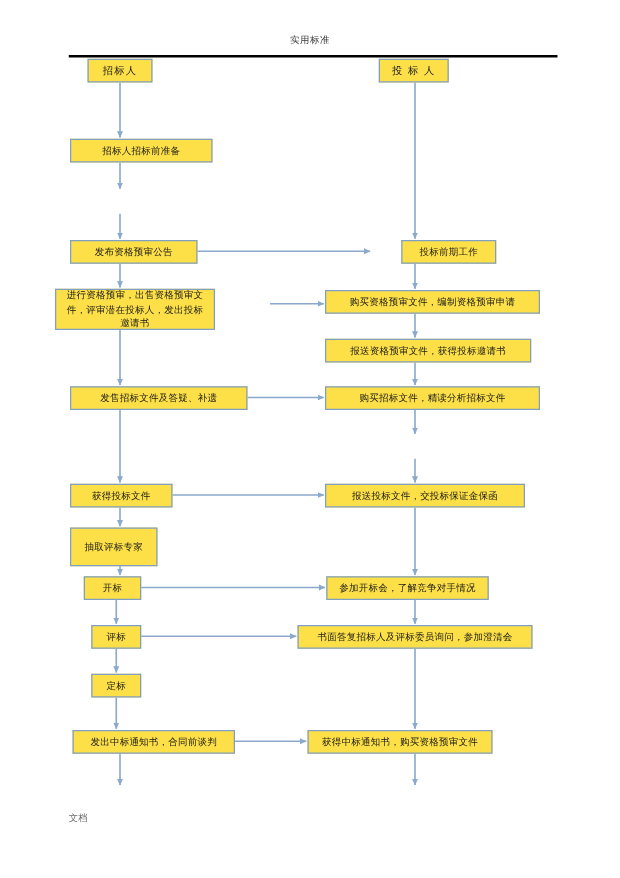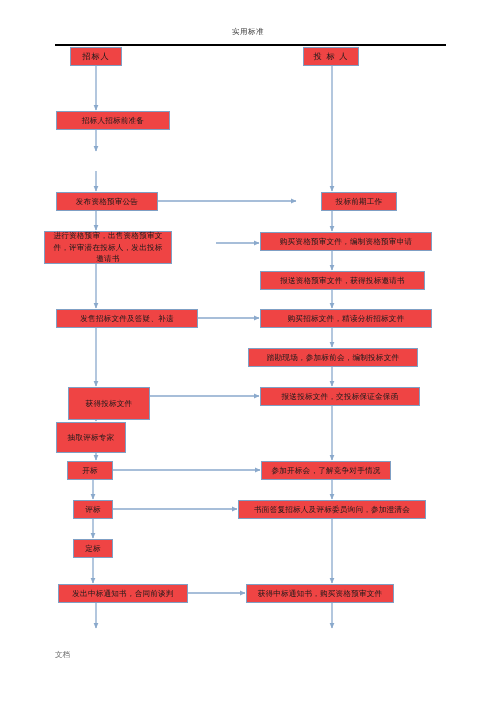--- a/index.html
+++ b/index.html
@@ -27,21 +27,21 @@
   }
 
   
   #wires{position:absolute;left:0;top:0;width:496px;height:702px;}
 
   
   .node{
     position:absolute;
     box-sizing:border-box;
     border:1px solid #7f9fc4;
-    background:#ef4444;
+    background:#fde047;
     display:flex;align-items:center;justify-content:center;
     text-align:center;
     font-size:7.6px;
     line-height:1.45;
     color:#1a1a1a;
     padding:1px 6px;
     letter-spacing:.2px;
   }
   .node.two-line{line-height:1.5;}
   .title-node{font-size:8.2px;letter-spacing:1px;}
@@ -96,31 +96,30 @@
     </g>
   </svg>
 
   <div class="node title-node" style="left:70px;top:47px;width:52px;height:19px;">招标人</div>
   <div class="node title-node" style="left:303px;top:47px;width:56px;height:19px;">投 标 人</div>
 
   <div class="node" style="left:56px;top:111px;width:114px;height:19px;text-align:center;">招标人招标前准备</div>
   <div class="node" style="left:56px;top:192px;width:102px;height:19px;">发布资格预审公告</div>
   <div class="node two-line" style="left:44px;top:231px;width:128px;height:33px;">进行资格预审，出售资格预审文件，评审潜在投标人，发出投标邀请书</div>
   <div class="node" style="left:56px;top:309px;width:142px;height:19px;">发售招标文件及答疑、补遗</div>
-  <div class="node" style="left:68px;top:387px;width:82px;height:33px;">获得投标文件</div>
+  <div class="node" style="left:56px;top:387px;width:82px;height:19px;">获得投标文件</div>
   <div class="node" style="left:56px;top:422px;width:70px;height:31px;">抽取评标专家</div>
   <div class="node" style="left:67px;top:461px;width:46px;height:19px;">开标</div>
   <div class="node" style="left:73px;top:500px;width:40px;height:19px;">评标</div>
   <div class="node" style="left:73px;top:539px;width:40px;height:19px;">定标</div>
   <div class="node" style="left:58px;top:584px;width:130px;height:19px;">发出中标通知书，合同前谈判</div>
 
   <div class="node" style="left:297px;top:192px;width:76px;height:19px;margin-left:24px;">投标前期工作</div>
   <div class="node" style="left:260px;top:232px;width:172px;height:19px;">购买资格预审文件，编制资格预审申请</div>
   <div class="node" style="left:260px;top:271px;width:165px;height:19px;">报送资格预审文件，获得投标邀请书</div>
   <div class="node" style="left:260px;top:309px;width:172px;height:19px;">购买招标文件，精读分析招标文件</div>
-  <div class="node" style="left:248px;top:348px;width:170px;height:19px;">踏勘现场，参加标前会，编制投标文件</div>
   <div class="node" style="left:260px;top:387px;width:160px;height:19px;">报送投标文件，交投标保证金保函</div>
   <div class="node" style="left:261px;top:461px;width:130px;height:19px;">参加开标会，了解竞争对手情况</div>
   <div class="node" style="left:238px;top:500px;width:188px;height:19px;">书面答复招标人及评标委员询问，参加澄清会</div>
   <div class="node" style="left:246px;top:584px;width:148px;height:19px;">获得中标通知书，购买资格预审文件</div>
 
   <div class="footer-text">文档</div>
 </div>
 
 </body></html>

